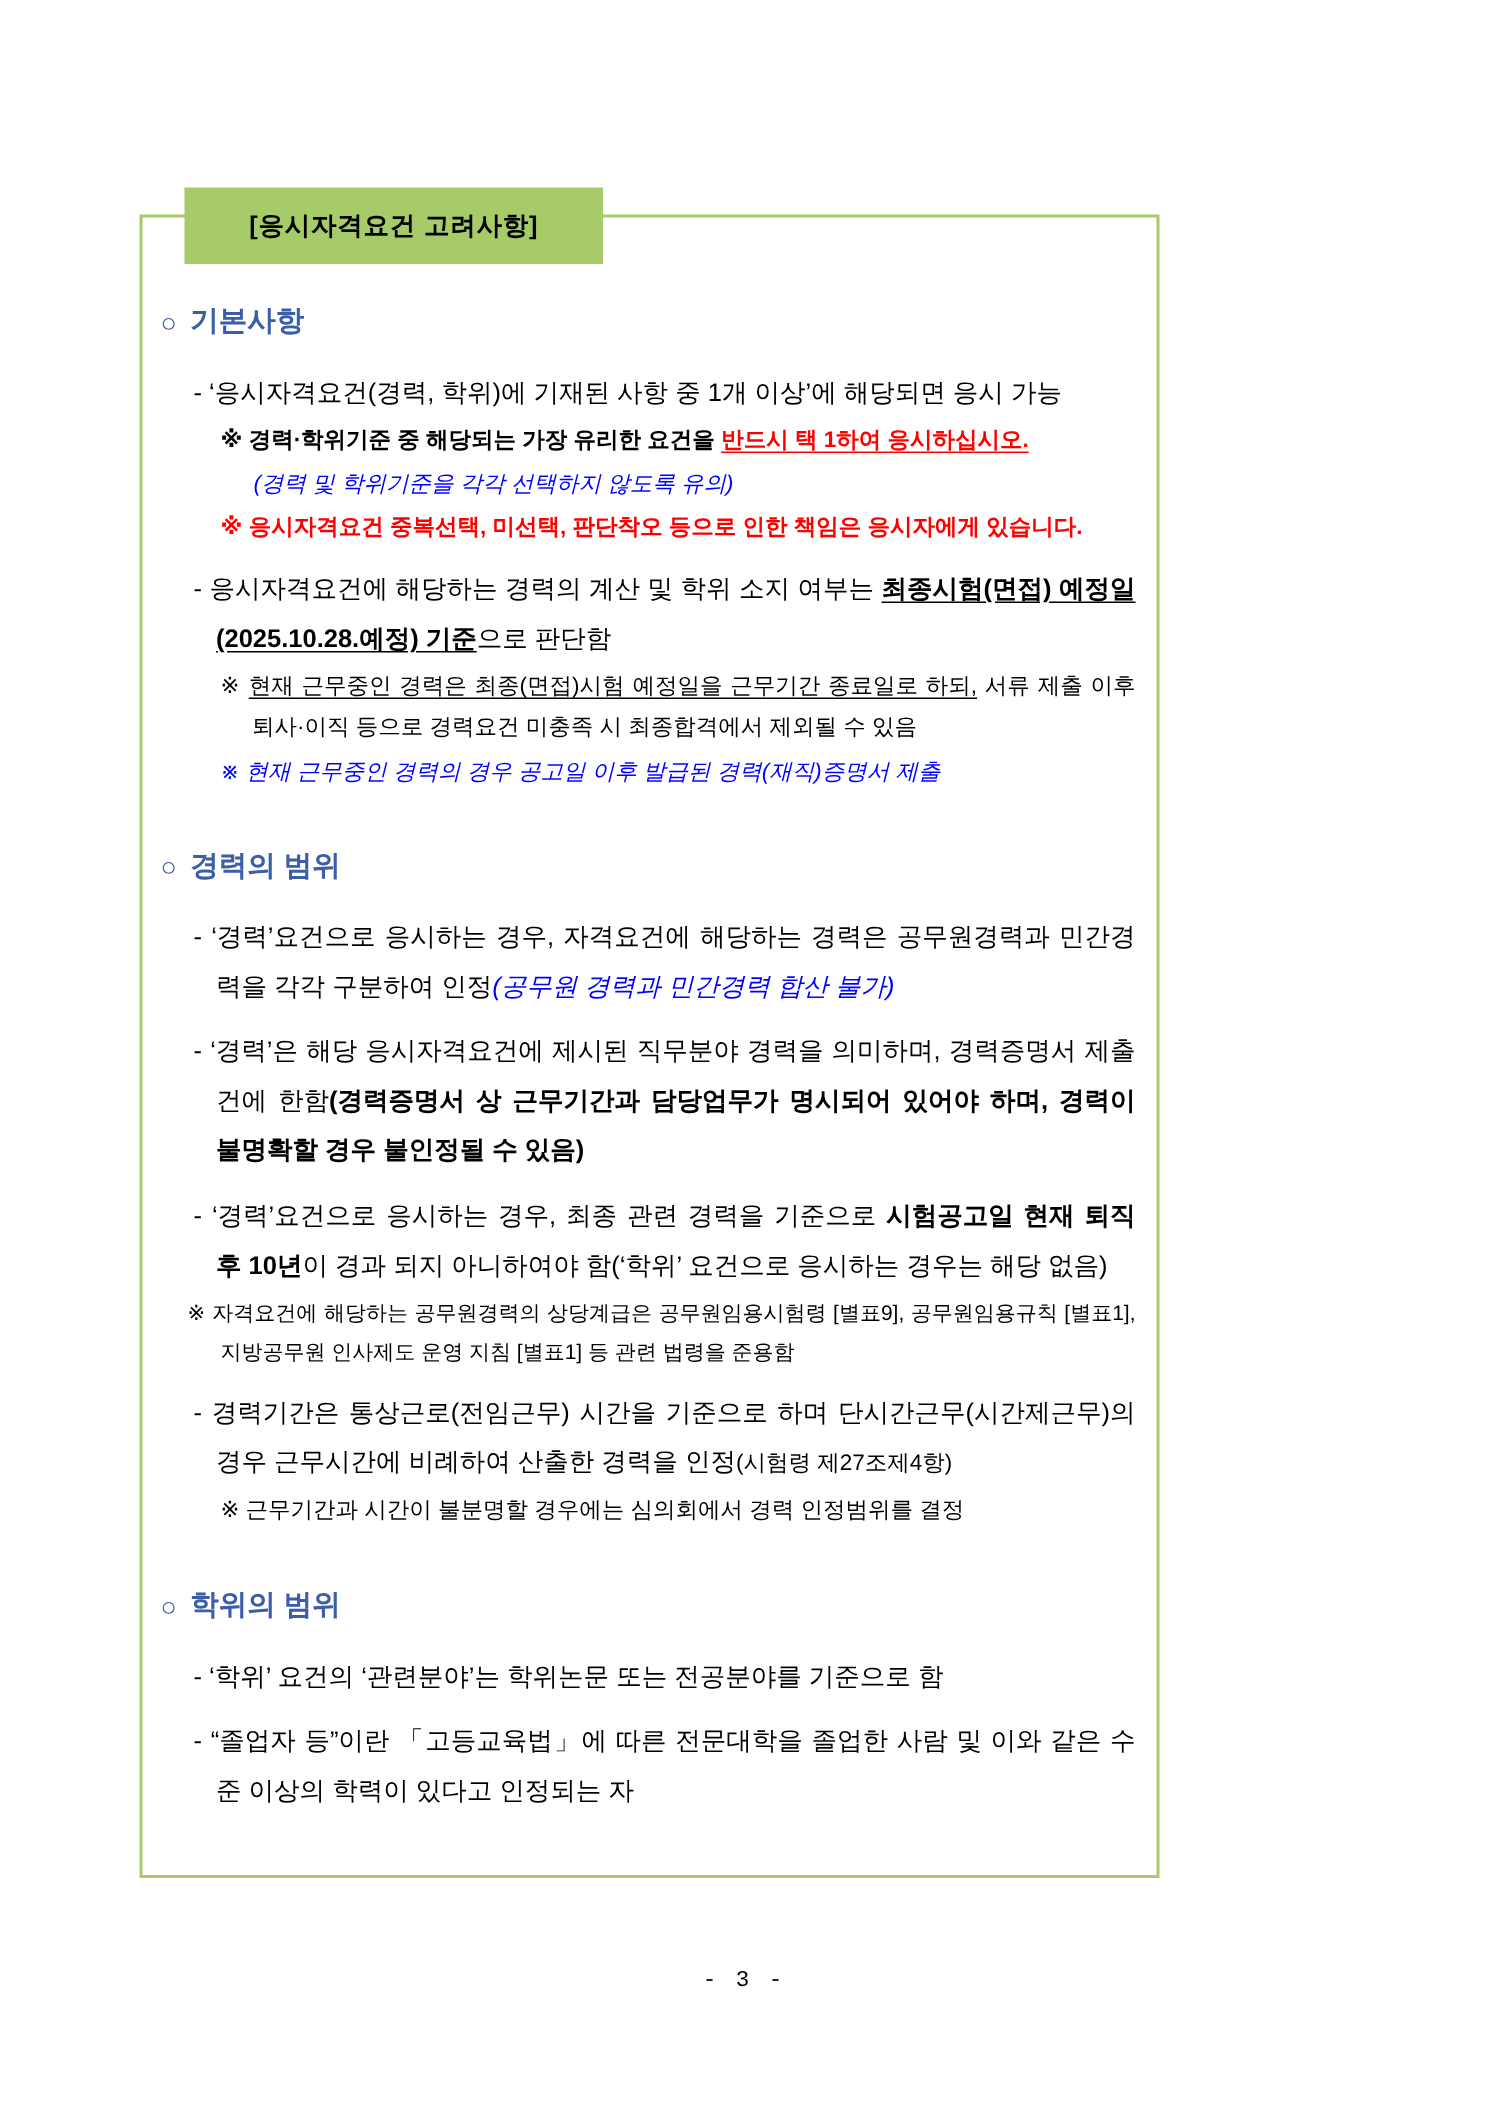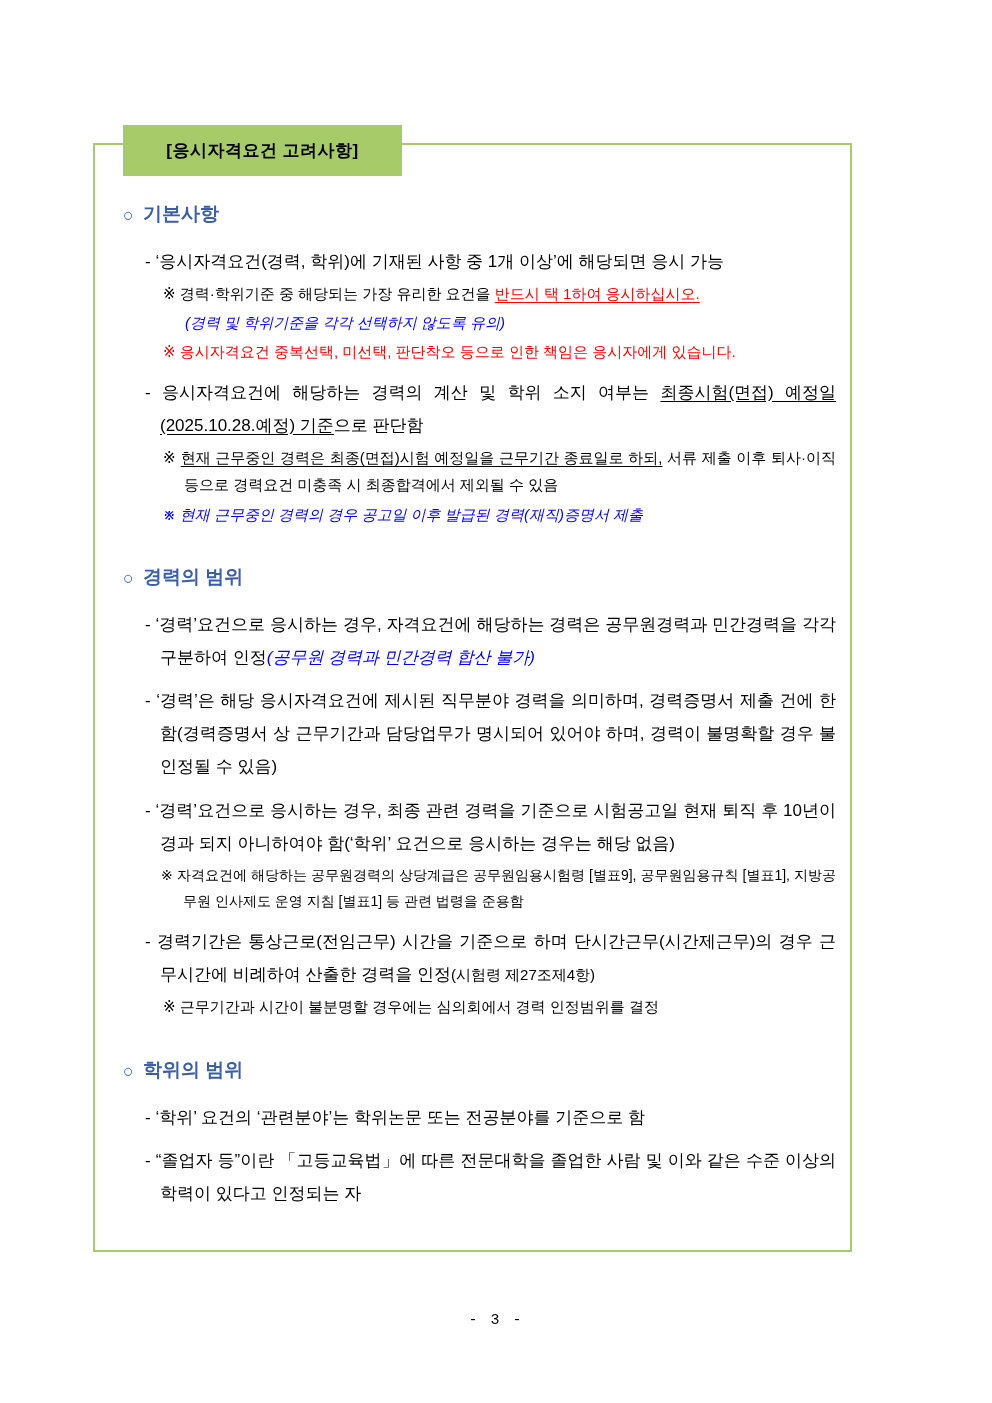--- a/index.html
+++ b/index.html
@@ -12,23 +12,23 @@
   }
   *{box-sizing:border-box;}
   html,body{margin:0;padding:0;}
   body{
     width:992px;height:1403px;position:relative;background:#ffffff;
     overflow:hidden;
     font-family:"Liberation Sans","DejaVu Sans",sans-serif;
     color:var(--text-black);
   }
   .content-box{
-    position:absolute;left:93px;top:143px;width:759px;min-height:1109px;
+    position:absolute;left:93px;top:143px;width:680px;min-height:1109px;
     border:2px solid var(--border-green);
-    padding:56px 14px 40px 28px;
+    padding:56px 14px 40px 12px;
   }
   .box-title{
     position:absolute;top:-20px;left:28px;width:279px;height:51px;
     background:var(--accent-green);
     display:flex;align-items:center;justify-content:center;
     font-size:17px;font-weight:700;letter-spacing:0.5px;
   }
   .section{margin:0;}
   .section + .section{margin-top:36px;}
   .section-heading{
@@ -45,28 +45,28 @@
     margin:10px 0 0 22px;padding-left:15px;text-indent:-15px;
     text-align:justify;
   }
   .note{
     font-size:15px;line-height:1.82;
     margin:2px 0 0 40px;padding-left:21px;text-indent:-21px;
     text-align:justify;
   }
   .note-sm{
     font-size:14px;line-height:1.9;
-    margin:2px 0 0 38px;padding-left:22px;text-indent:-22px;
+    margin:2px 0 0 18px;padding-left:22px;text-indent:-22px;
     text-align:justify;
   }
   .subnote{
     font-size:15px;line-height:1.8;
     margin:2px 0 0 62px;
   }
-  .bold{font-weight:400;}
+  .bold{font-weight:700;}
   .underline{text-decoration:underline;text-underline-offset:3px;}
   .red{color:var(--text-red);}
   .blue{color:var(--text-blue);font-style:italic;}
   .small{font-size:15px;margin-top:36px;}
   .page-number{
     position:absolute;top:1312px;left:0;width:100%;
     text-align:center;font-size:15px;letter-spacing:2px;
     font-family:"Liberation Mono","DejaVu Sans Mono",monospace;
   }
 </style>

